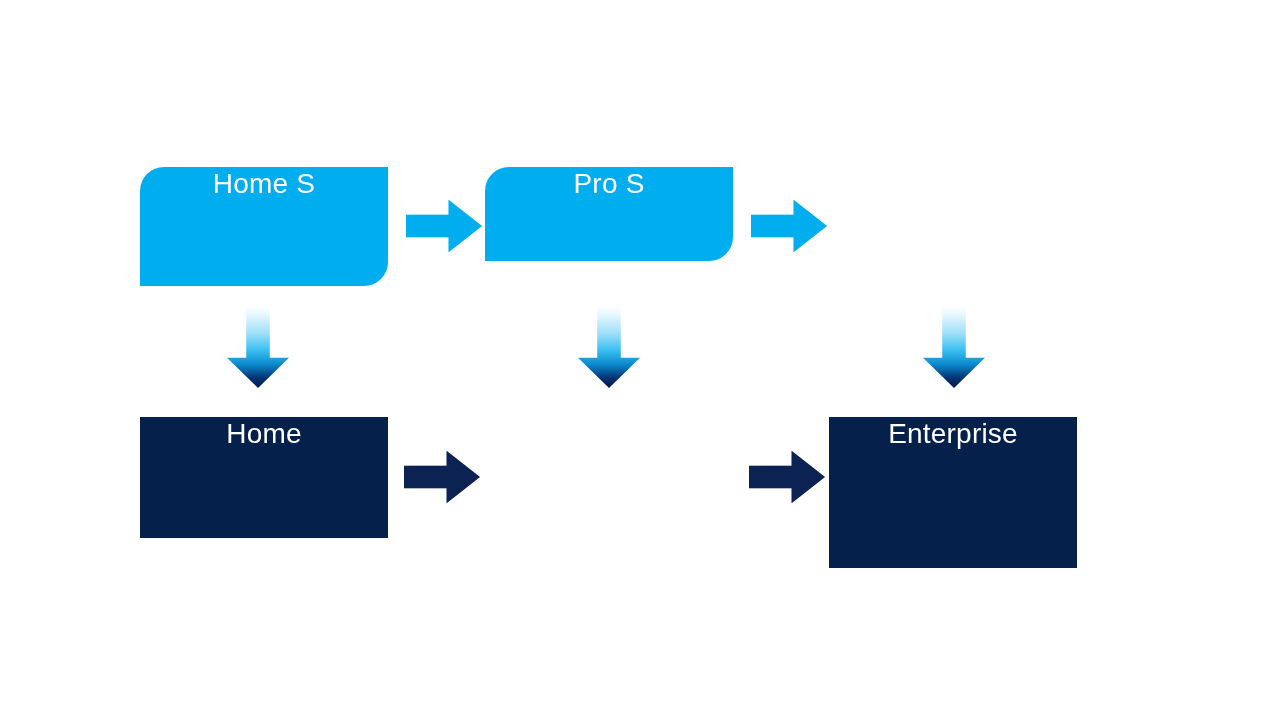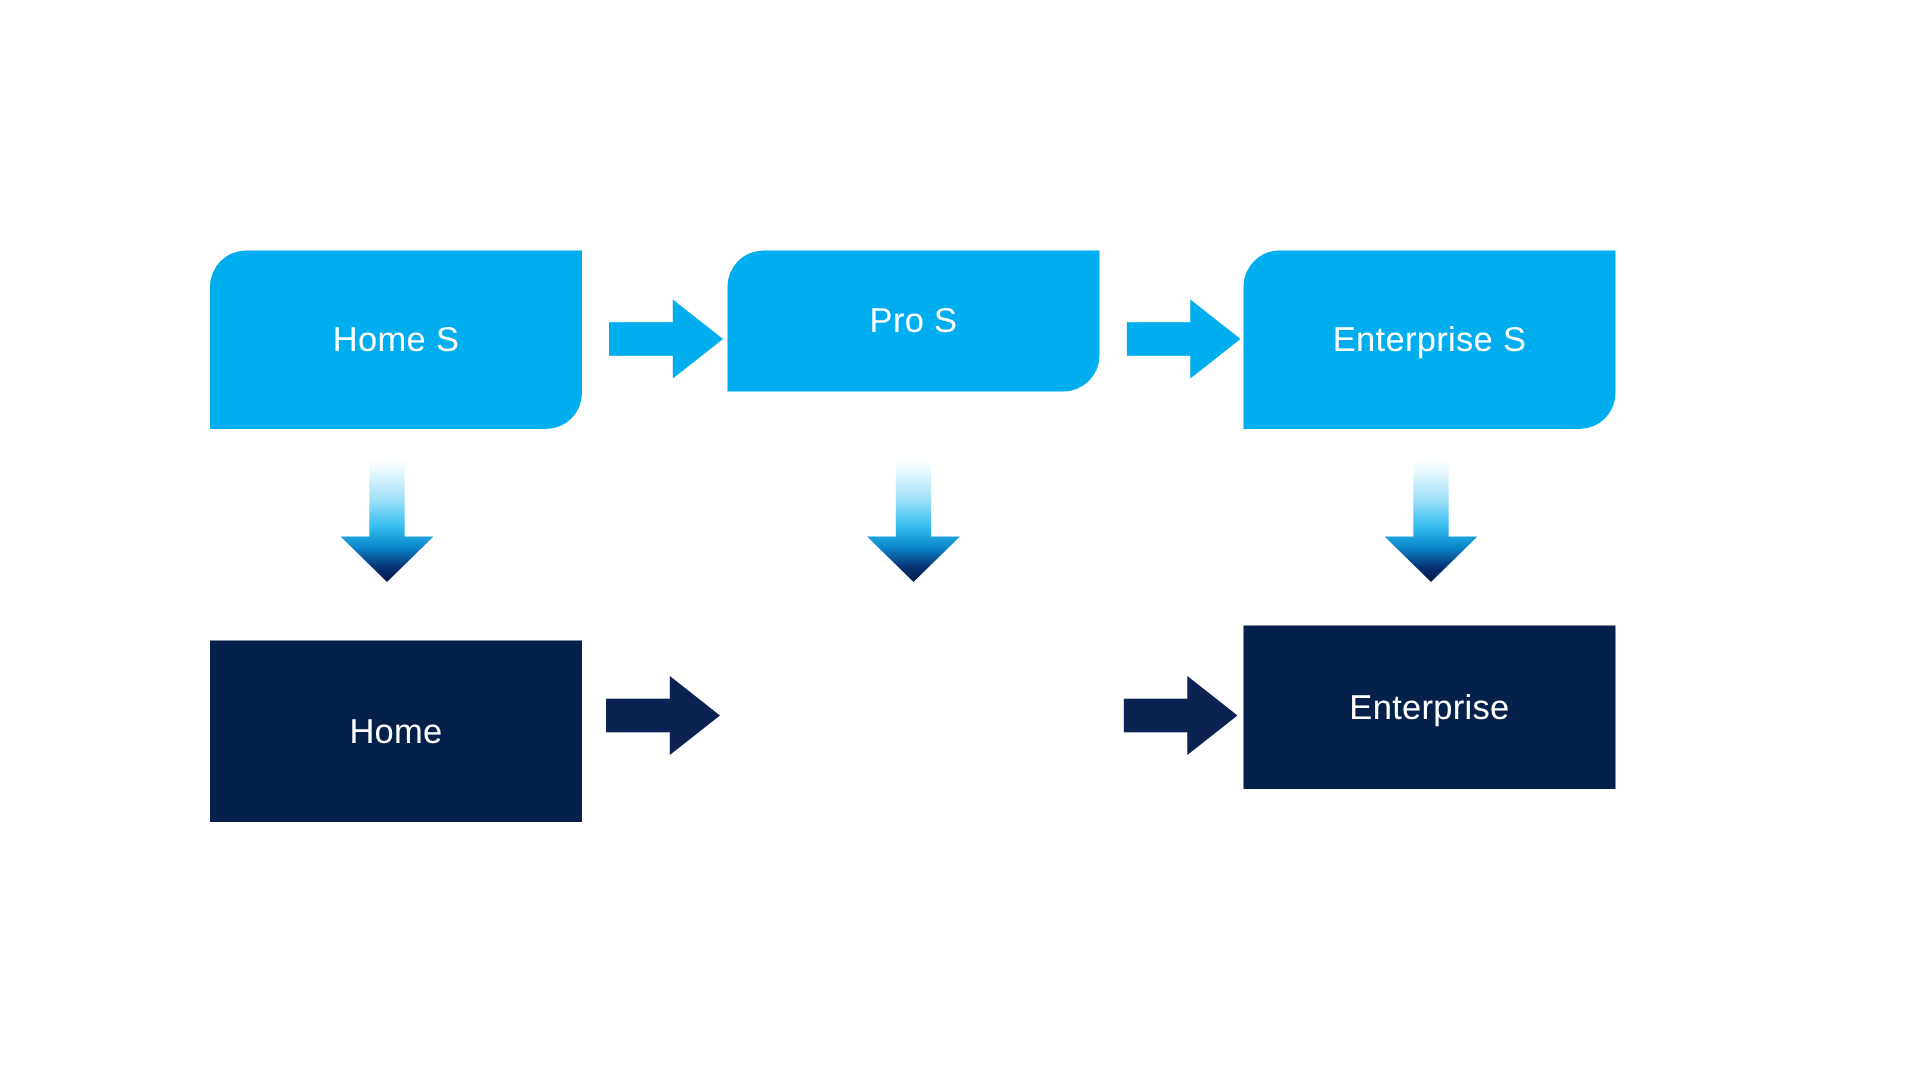--- a/index.html
+++ b/index.html
@@ -17,25 +17,25 @@
     position: relative;
     width: 1280px;
     height: 720px;
     background: #ffffff;
   }
 
   
   .node {
     position: absolute;
     display: flex;
-    align-items: center;
+    align-items: flex-start;
     justify-content: center;
     box-sizing: border-box;
     color: #ffffff;
-    font-size: 23px;
+    font-size: 28px;
     font-weight: 400;
     letter-spacing: 0.2px;
     line-height: 1.2;
     user-select: none;
   }
   .node-top {
     background: #00AEEF;
     border-top-left-radius: 24px;
     border-bottom-right-radius: 24px;
     border-top-right-radius: 0;
@@ -96,23 +96,20 @@
 <div id="canvas">
 
   <div class="node node-top" style="left:140px; top:167px; width:248px; height:119px;">
     <span class="node-label">Home S</span>
   </div>
 
   <div class="node node-top" style="left:485px; top:167px; width:248px; height:94px;">
     <span class="node-label">Pro S</span>
   </div>
 
-  <div class="node node-top" style="left:829px; top:167px; width:248px; height:119px;">
-    <span class="node-label">Enterprise S</span>
-  </div>
 
   <div class="h-arrow h-arrow-light" style="left:406px; top:198px;">
     <div class="glow"></div>
     <div class="shape"></div>
   </div>
 
   <div class="h-arrow h-arrow-light" style="left:751px; top:198px;">
     <div class="glow"></div>
     <div class="shape"></div>
   </div>
@@ -122,26 +119,26 @@
   </div>
 
   <div class="v-arrow" style="left:578px; top:306px;">
     <div class="shape"></div>
   </div>
 
   <div class="v-arrow" style="left:923px; top:306px;">
     <div class="shape"></div>
   </div>
 
-  <div class="node node-bottom" style="left:140px; top:427px; width:248px; height:121px;">
+  <div class="node node-bottom" style="left:140px; top:417px; width:248px; height:121px;">
     <span class="node-label">Home</span>
   </div>
 
 
-  <div class="node node-bottom" style="left:829px; top:417px; width:248px; height:109px;">
+  <div class="node node-bottom" style="left:829px; top:417px; width:248px; height:151px;">
     <span class="node-label">Enterprise</span>
   </div>
 
   <div class="h-arrow h-arrow-dark" style="left:404px; top:449px;">
     <div class="glow"></div>
     <div class="shape"></div>
   </div>
 
   <div class="h-arrow h-arrow-dark" style="left:749px; top:449px;">
     <div class="glow"></div>

